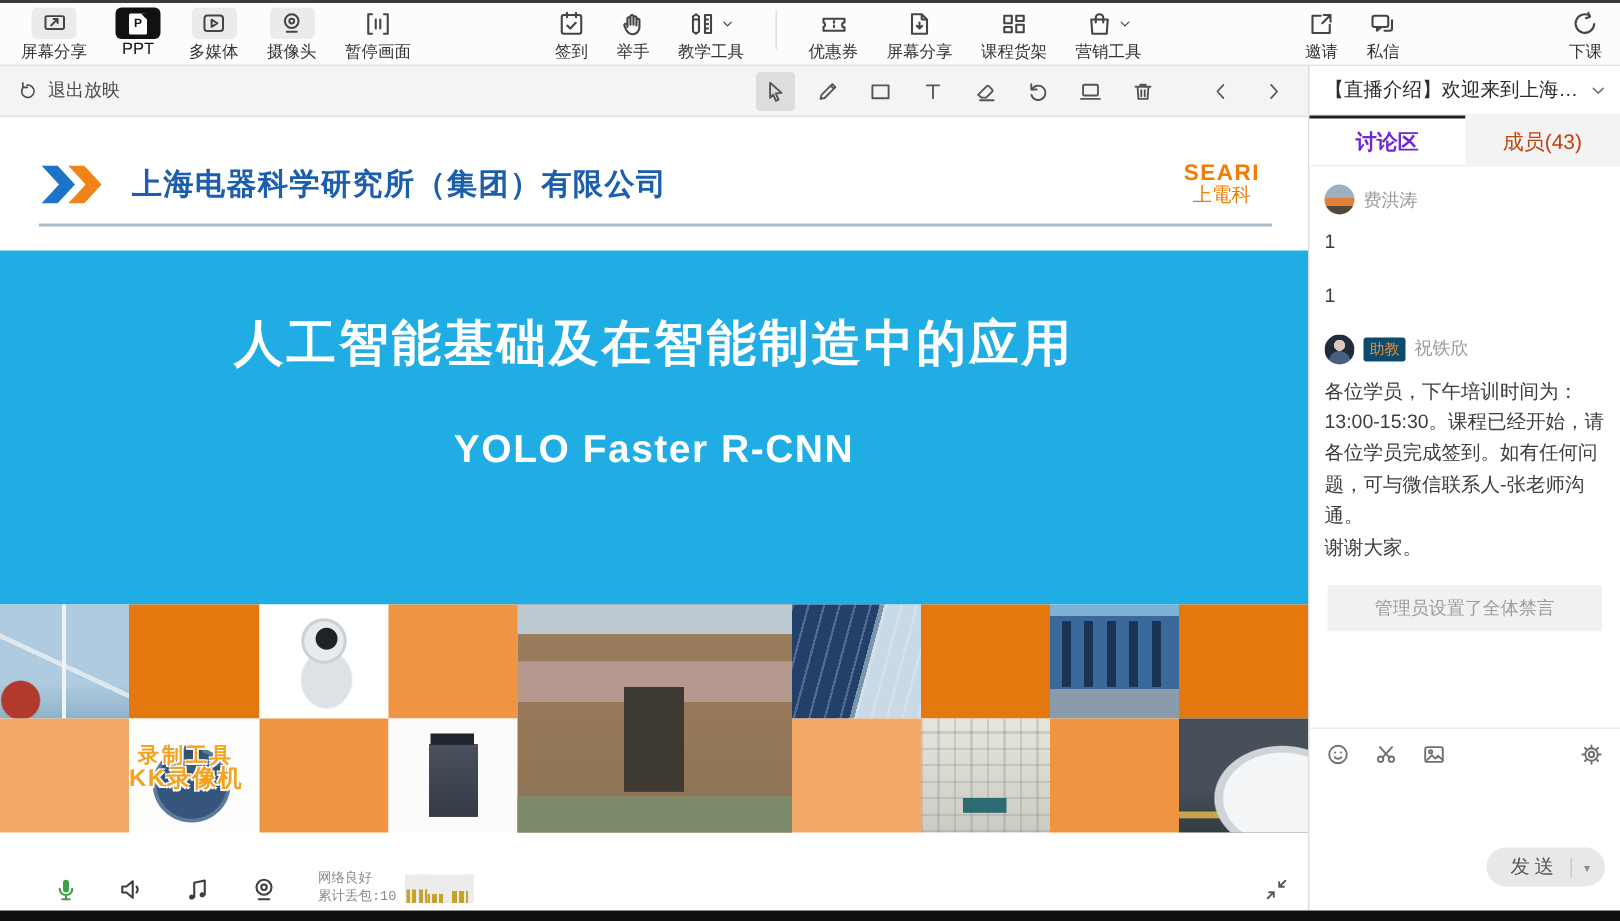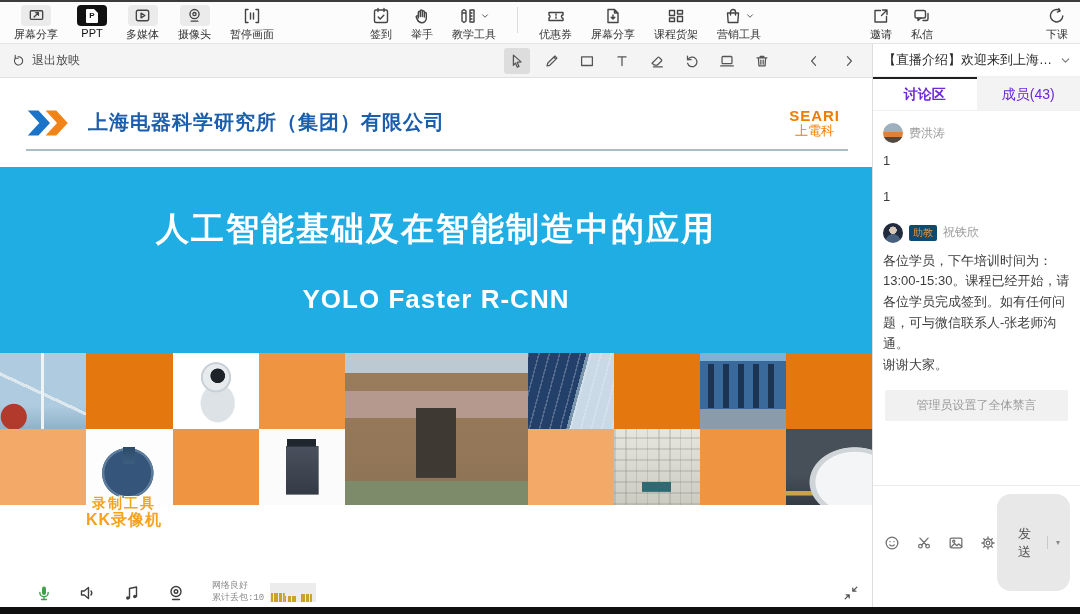--- a/index.html
+++ b/index.html
@@ -38,21 +38,21 @@
   .dt-gap { width:8px; }
 
   
   .slide { flex:1; background:#fff; position:relative; overflow:hidden; }
   .slide-header { padding:30px 24px 0 26px; display:flex; align-items:center; }
   .company { font-size:20px; font-weight:bold; color:#1b5eae; letter-spacing:1px; margin-left:14px; }
   .seari { margin-left:auto; margin-right:8px; text-align:center; color:#f07c00; line-height:1.05; }
   .seari .en { font-size:15px; font-weight:800; letter-spacing:1px; }
   .seari .cn { font-size:13px; font-family:"DejaVu Serif","Liberation Serif",serif; }
   .header-rule { margin:12px 24px 0 26px; height:2px; background:#a9bcc9; }
-  .banner { margin-top:16px; height:186px; background:#1fade4; color:#fff; text-align:center; }
+  .banner { margin-top:16px; height:236px; background:#1fade4; color:#fff; text-align:center; }
   .banner h2 { font-size:33px; font-weight:bold; letter-spacing:2px; padding-top:40px; }
   .banner h3 { font-size:26px; font-weight:bold; margin-top:32px; letter-spacing:1px; }
 
   
   .collage { display:flex; height:152px; }
   .col { display:flex; flex-direction:column; }
   .half { height:50%; }
   .full { height:100%; }
   .o-dark { background:#e4770e; }
   .o-mid { background:#ef9440; }
@@ -118,38 +118,38 @@
   .collapse-btn { margin-left:auto; margin-right:12px; background:none; border:none; color:#555; cursor:pointer; display:flex; }
 
   
   .sidebar { width:208px; border-left:1px solid #ddd; background:#fff; display:flex; flex-direction:column; }
   .sb-header { height:33px; display:flex; align-items:center; padding:0 8px 0 10px; border-bottom:1px solid #f0f0f0; }
   .sb-title { font-size:13px; color:#2b2b2b; white-space:nowrap; overflow:hidden; text-overflow:ellipsis; flex:1; }
   .sb-caret { background:none; border:none; color:#777; cursor:pointer; display:flex; }
   .sb-tabs { height:34px; display:flex; border-bottom:1px solid #f0f0f0; }
   .sb-tab { flex:1; border:none; font-size:14px; cursor:pointer; }
   .sb-tab.active { background:#fff; border-top:2px solid #1f1f1f; font-weight:bold; color:#6d28d9; }
-  .sb-tab.inactive { background:#f3f3f4; border-top:2px solid transparent; color:#6d28d9; }
+  .sb-tab.inactive { background:#f3f3f4; border-top:2px solid transparent; color:#c2410c; }
   .sb-messages { flex:1; overflow-y:auto; padding:12px 10px 6px; }
   .msg { margin-bottom:15px; }
   .msg-head { display:flex; align-items:center; gap:6px; margin-bottom:8px; }
   .avatar { width:20px; height:20px; border-radius:50%; flex:none; }
   .avatar-sunset { background:linear-gradient(180deg,#9eb0be 0 45%, #e0813a 45% 72%, #55473a 72%); }
   .avatar-blue { background:radial-gradient(circle at 50% 36%, #fff 0 21%, transparent 23%),
                  radial-gradient(circle at 50% 88%, #fff 0 28%, transparent 30%), #a5cbf0; }
   .avatar-gray { background:radial-gradient(circle at 50% 38%, #cdbca4 0 26%, transparent 28%),
                  radial-gradient(circle at 50% 92%, #6e5f4e 0 32%, transparent 34%), #97a2ac; }
   .avatar-dark { background:radial-gradient(circle at 50% 36%, #d9c9b9 0 22%, transparent 24%),
                  radial-gradient(circle at 50% 92%, #46607d 0 34%, transparent 36%), #222b3d; }
   .msg-name { font-size:12px; color:#9a9a9a; }
   .badge { font-size:10px; color:#e2903b; background:#0c4a6e; border-radius:2px; padding:1px 4px; flex:none; }
   .msg-text { font-size:13px; color:#3d3d3d; line-height:1.6; white-space:pre-line; }
   .sys-msg { margin:14px 2px; background:#f1f1f1; color:#9c9c9c; font-size:12px; text-align:center; padding:7px 4px; border-radius:2px; }
 
-  .sb-input { height:122px; border-top:1px solid #ebebeb; display:flex; flex-direction:row; padding:8px 10px 16px; }
+  .sb-input { height:122px; border-top:1px solid #ebebeb; display:flex; flex-direction:column; padding:8px 10px 16px; }
   .input-icons { display:flex; align-items:center; gap:14px; color:#6f6f6f; }
   .ci { background:none; border:none; color:#6f6f6f; cursor:pointer; display:flex; }
   .ci.gear { margin-left:auto; }
   .chat-textarea { flex:1; border:none; outline:none; resize:none; font:inherit; font-size:13px; margin-top:6px; }
   .send-row { display:flex; justify-content:flex-end; }
   .send-btn { background:#e8e8e8; border:none; border-radius:14px; padding:4px 10px 4px 16px; display:flex; align-items:center; gap:8px; cursor:pointer; }
   .send-label { font-size:13px; color:#555; letter-spacing:3px; }
   .send-div { width:1px; height:13px; background:#c9c9c9; }
   .send-caret { font-size:8px; color:#8a8a8a; }
 

